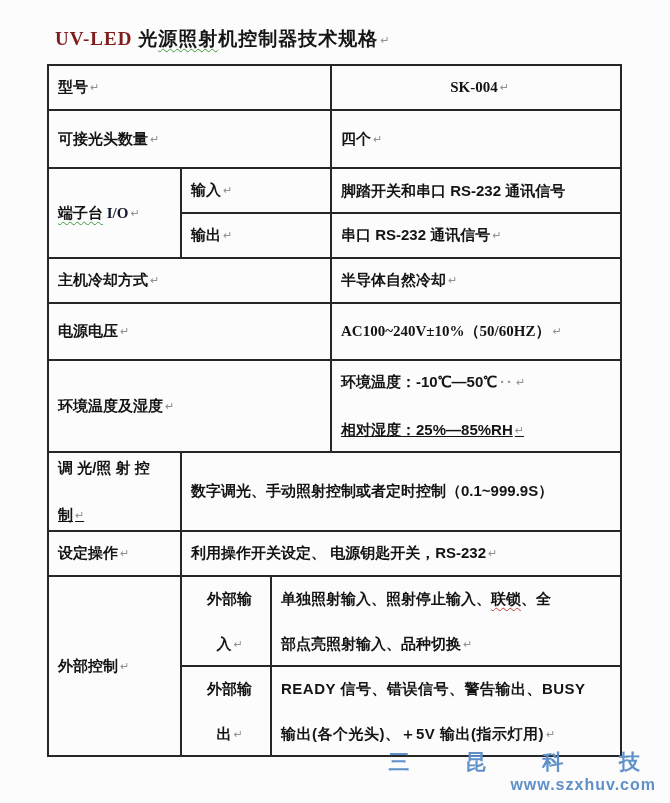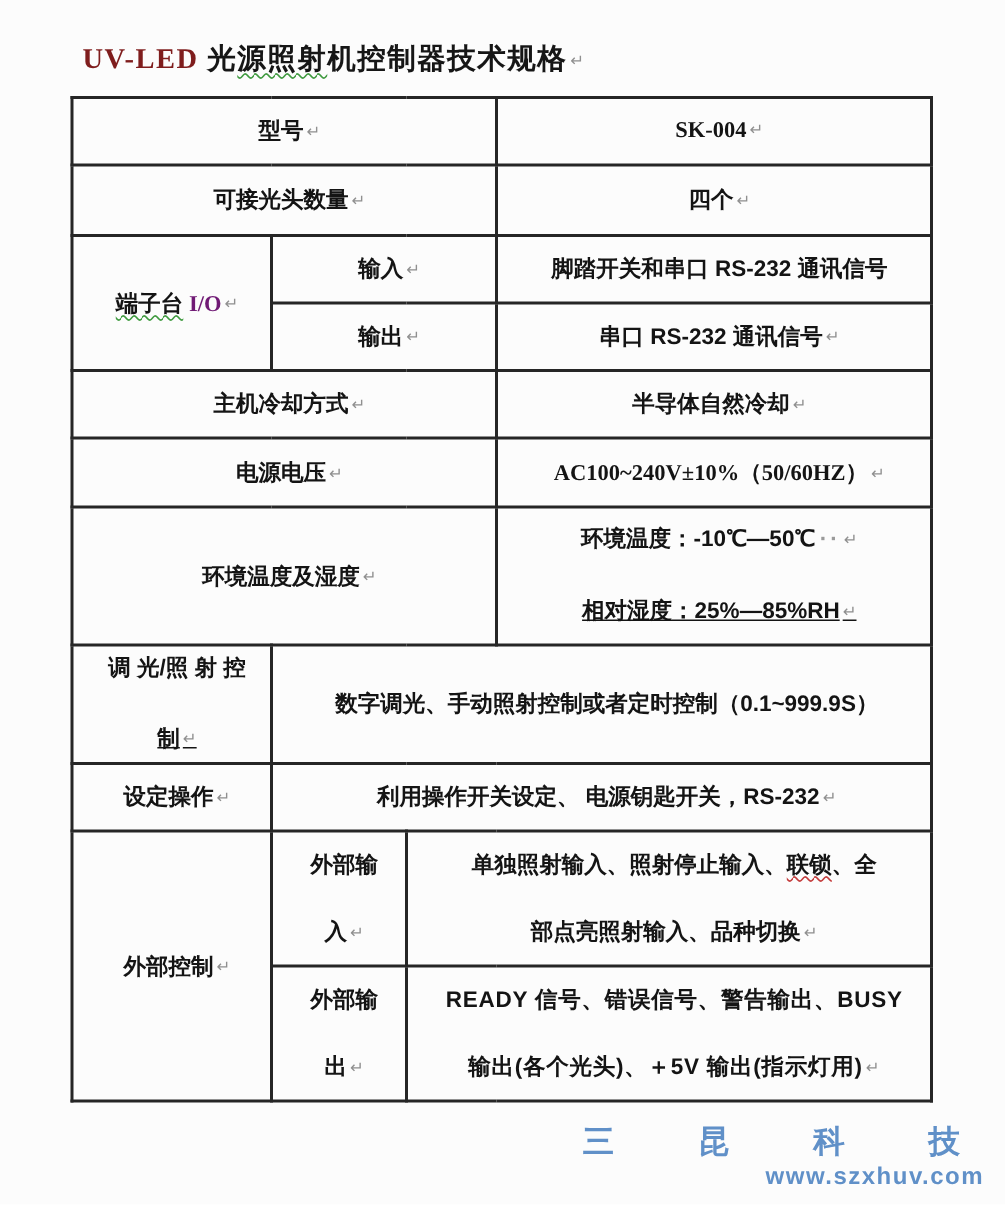--- a/index.html
+++ b/index.html
@@ -20,32 +20,32 @@
   .dots{color:#9a9a9a;letter-spacing:2px;margin-left:3px;}
 
   table.spec{
     position:absolute;left:47px;top:64px;width:573px;
     border-collapse:collapse;table-layout:fixed;
   }
   table.spec td{
     border:2px solid #262626;
     padding:2px 2px 2px 9px;
     font-size:15px;font-weight:bold;color:#141414;
-    vertical-align:middle;overflow:hidden;text-align:center;
+    vertical-align:middle;overflow:hidden;
   }
   td.top{vertical-align:top;padding-top:11px;}
   td.center{text-align:center;padding-left:2px;}
-  td.serif,.serif{font-family:"Liberation Serif",serif;color:#701a75;}
+  td.serif,.serif{font-family:"Liberation Serif",serif;color:#0f172a;}
   td.sub{vertical-align:top;text-align:center;padding-left:2px;padding-top:13px;}
   .line{line-height:21px;white-space:nowrap;}
   .gap{margin-top:26px;text-decoration:underline;}
   .gap2{margin-top:24px;}
   td.bigval{font-size:16px;white-space:nowrap;padding-top:12px;vertical-align:top;}
   td.smallval{font-size:14px;letter-spacing:0.5px;}
-  .h45{height:45px}.h47{height:47px}.h46{height:46px}
+  .h45{height:45px}.h47{height:58px}.h46{height:57px}
   .h92{height:92px}.h87{height:79px}.h90{height:90px}
 
   .wm{
     position:absolute;left:0;right:14px;top:750px;
     text-align:right;color:#6090c8;line-height:23px;padding-left:38px;
   }
   .wm .company{font-size:21px;font-weight:bold;letter-spacing:16px;word-spacing:18px;white-space:nowrap;}
   .wm .url{font-size:16px;font-weight:bold;letter-spacing:1px;white-space:nowrap;}
 </style>
 </head>

